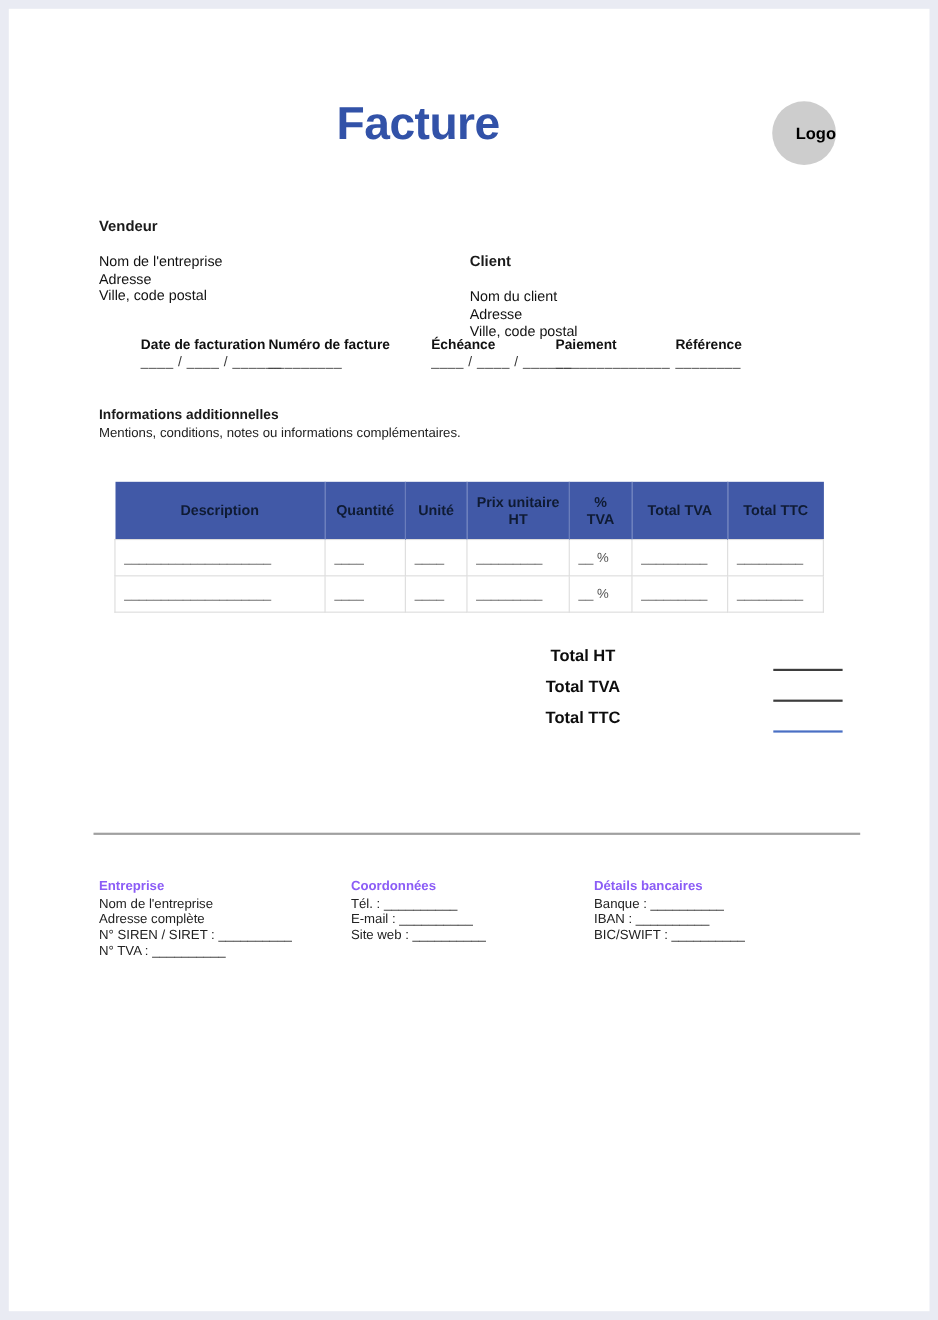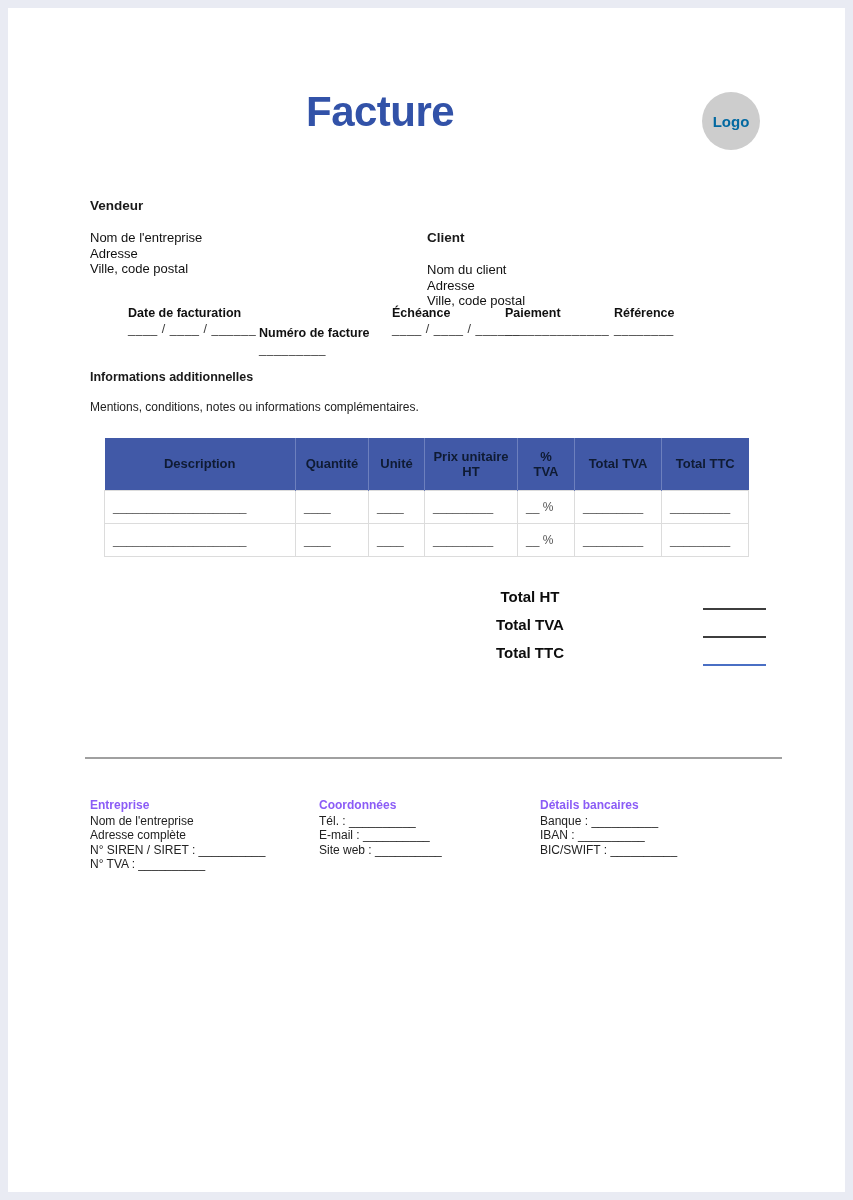--- a/index.html
+++ b/index.html
@@ -31,43 +31,43 @@
   
   .doc-title{
     position:absolute; left:298px; top:80px;
     font-size:42px; font-weight:700; line-height:1.15;
     color:var(--accent-blue); letter-spacing:-0.5px;
   }
   .logo-circle{
     position:absolute; left:694px; top:84px;
     width:58px; height:58px; border-radius:50%;
     background:var(--logo-bg);
-    display:flex; align-items:center; justify-content:center;
-    color:#0369a1; font-weight:700; font-size:15px;
+    display:flex; align-items:center; justify-content:flex-end;
+    color:#000000; font-weight:700; font-size:15px;
   }
   
   .party{position:absolute; top:190px;}
   .party.vendor{left:82px;}
   .party.client{left:419px;margin-top:32px;}
   .party-heading{font-size:13.5px; font-weight:700;}
   .party-lines{margin-top:17px; font-size:13px; line-height:15.5px; color:#111;}
   
   .meta-row{position:absolute; top:298px; left:0; width:100%; height:40px;}
   .meta-col{position:absolute; top:0;}
   .meta-col.m1{left:120px;}
-  .meta-col.m2{left:251px;margin-top:20px;}
+  .meta-col.m2{left:236px;}
   .meta-col.m3{left:384px;}
   .meta-col.m4{left:497px;}
   .meta-col.m5{left:606px;}
   .meta-label{font-size:12.5px; font-weight:700; color:#111;}
   .meta-value{margin-top:2px; font-size:12.5px; color:#3a3a3a; letter-spacing:0.5px; white-space:nowrap;}
   
   .add-info{position:absolute; left:82px; top:362px;}
   .add-info-heading{font-size:12.5px; font-weight:700;}
-  .add-info-text{margin-top:16px; font-size:12px; color:#222;}
+  .add-info-text{margin-top:2px; font-size:12px; color:#222;}
   
   .items-table{
     position:absolute; left:96px; top:430px; width:644px;
     border-collapse:collapse; table-layout:fixed;
   }
   .items-table thead th{
     background:var(--table-header-bg);
     color:var(--table-header-text);
     font-size:13px; font-weight:700; text-align:center;
     height:52px; padding:4px 8px; vertical-align:middle;

